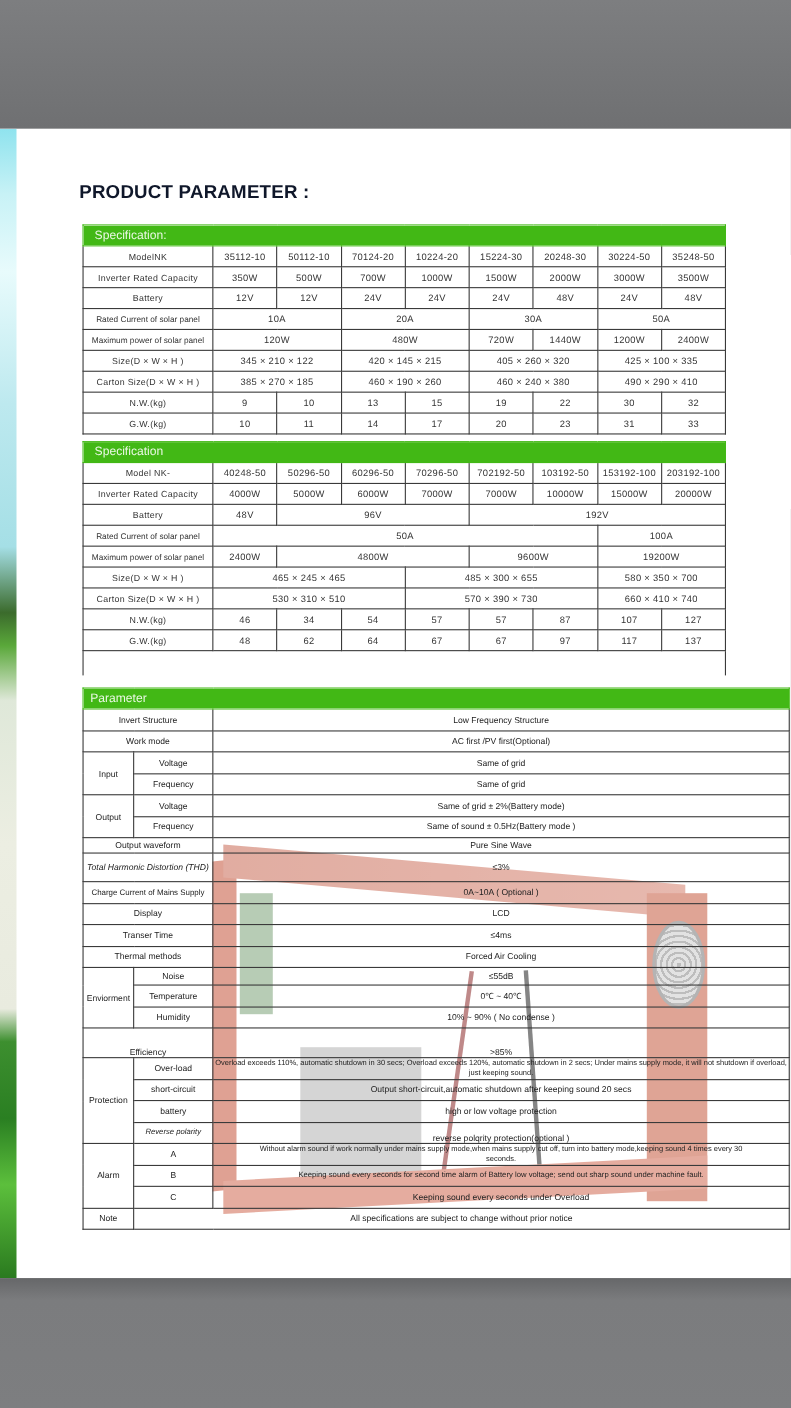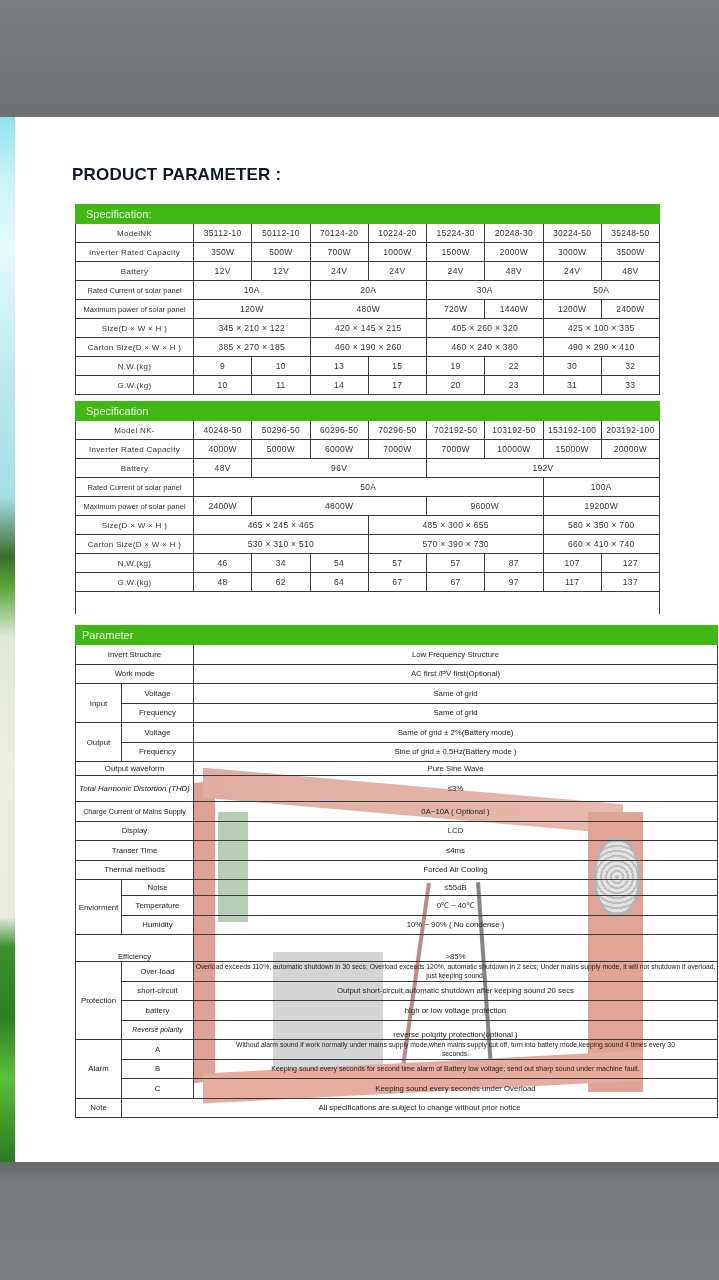--- a/index.html
+++ b/index.html
@@ -290,21 +290,21 @@
           <td>Frequency</td>
           <td>Same of grid</td>
         </tr>
         <tr>
           <td rowspan="2">Output</td>
           <td>Voltage</td>
           <td>Same of grid ± 2%(Battery mode)</td>
         </tr>
         <tr>
           <td>Frequency</td>
-          <td>Sine of grid ± 0.5Hz(Battery mode )</td>
+          <td>Same of sound ± 0.5Hz(Battery mode )</td>
         </tr>
         <tr>
           <td colspan="2" style="height:14px">Output waveform</td>
           <td style="height:14px">Pure Sine Wave</td>
         </tr>
         <tr>
           <td colspan="2" class="wrap" style="height:26px">Total Harmonic Distortion (THD)</td>
           <td>≤3%</td>
         </tr>
         <tr>

